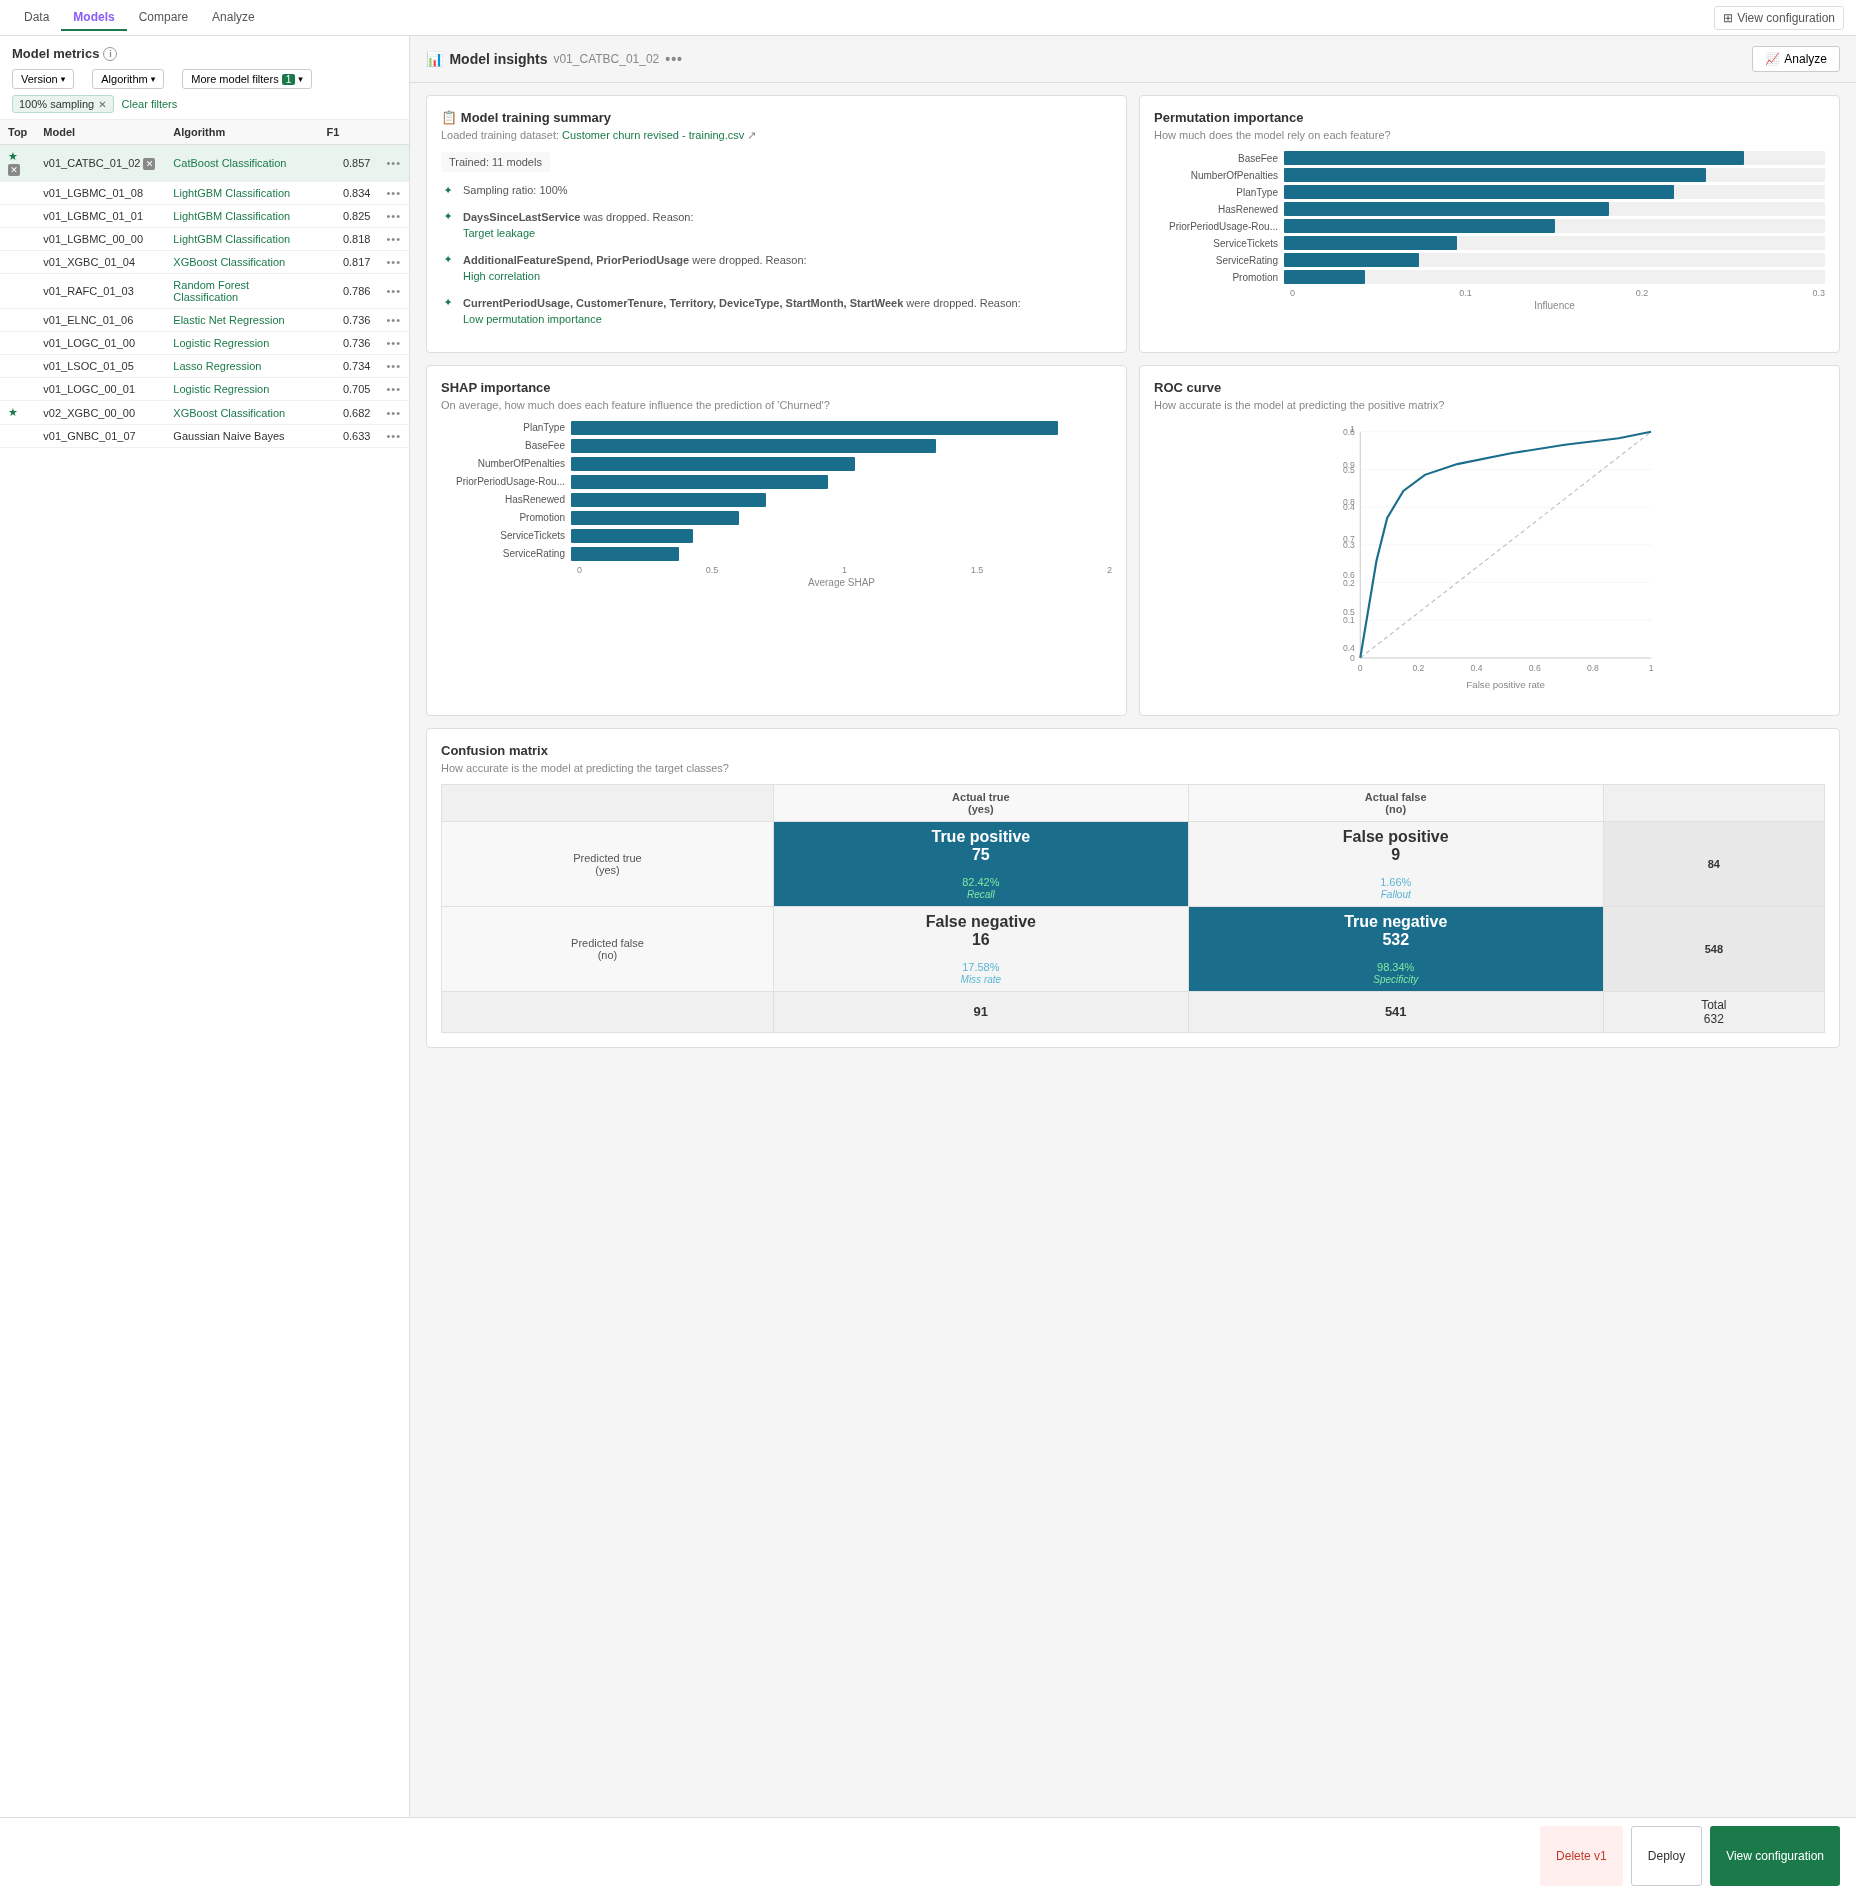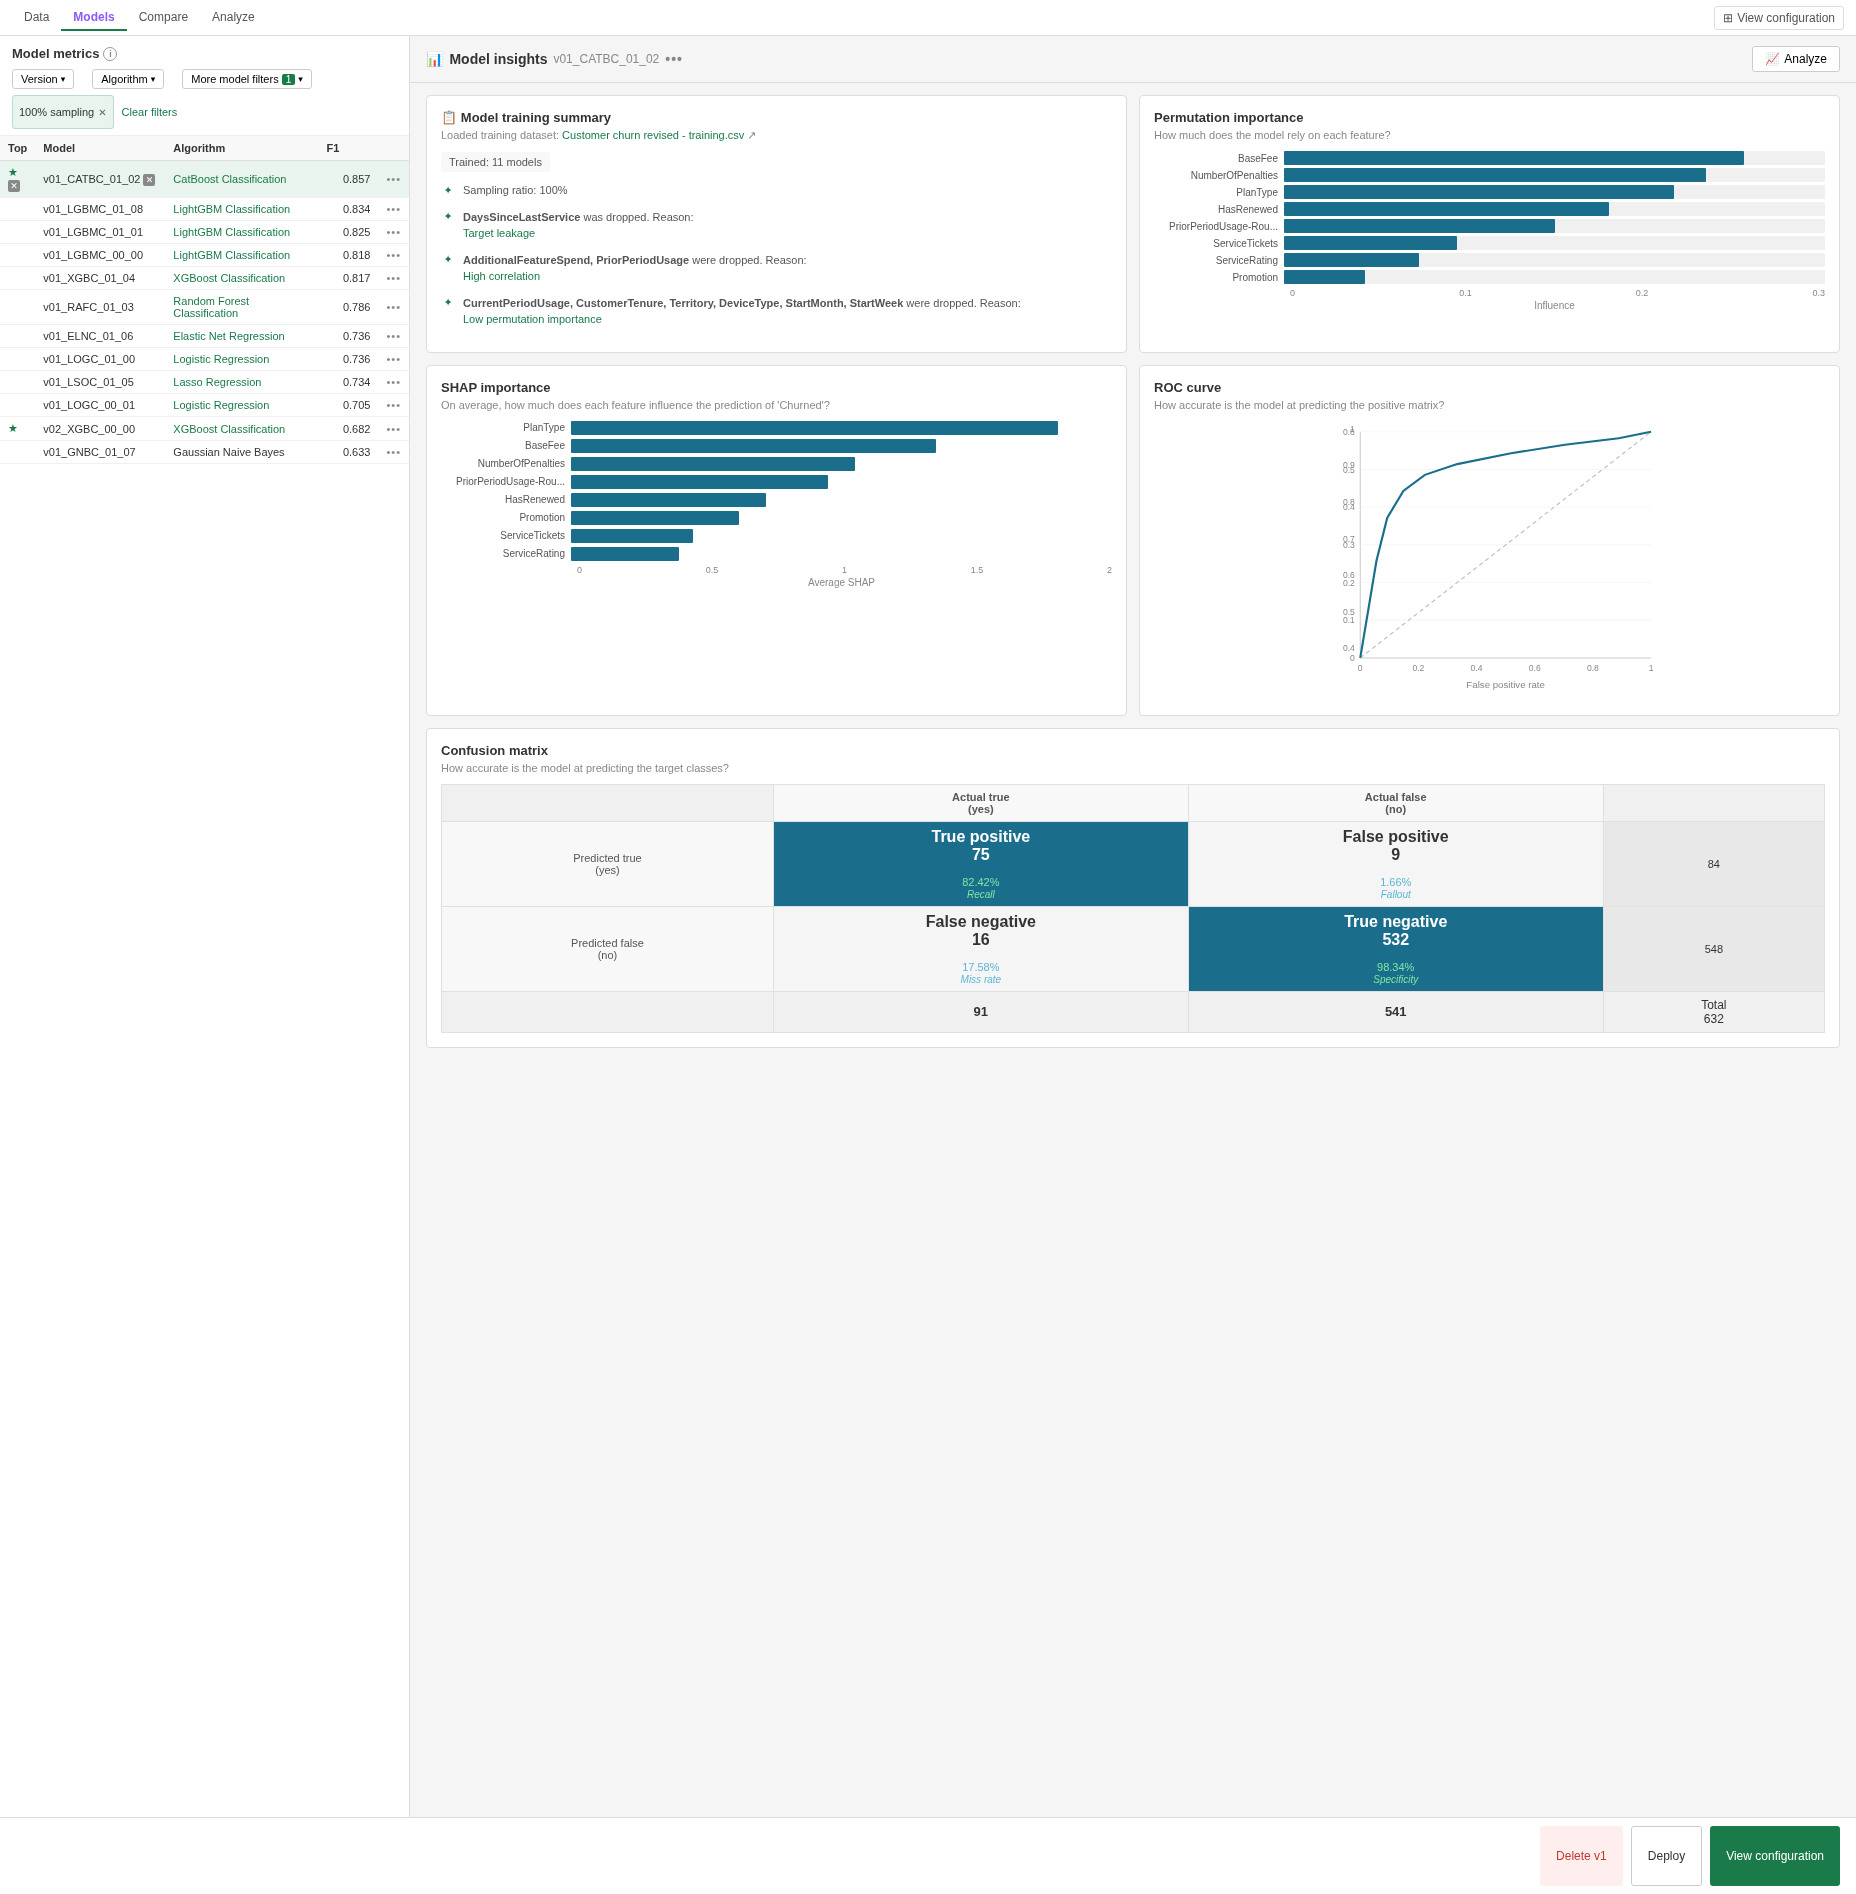--- a/index.html
+++ b/index.html
@@ -14,21 +14,21 @@
 
     
     .main-layout { display: flex; flex: 1; overflow: hidden; }
 
     
     .sidebar { width: 410px; flex-shrink: 0; background: #fff; border-right: 1px solid #ddd; display: flex; flex-direction: column; overflow: hidden; }
     .sidebar-header { padding: 10px 12px 6px; border-bottom: 1px solid #eee; }
     .sidebar-title { font-size: 13px; font-weight: 600; display: flex; align-items: center; gap: 4px; margin-bottom: 8px; }
     .sidebar-filters { display: flex; align-items: flex-end; gap: 18px; flex-wrap: wrap; }
     .filter-btn { display: flex; align-items: center; gap: 3px; padding: 3px 8px; border: 1px solid #ccc; border-radius: 3px; cursor: pointer; background: #fff; font-size: 11px; }
-    .filter-tag { display: flex; align-items: center; gap: 4px; padding: 10px 6px; background: #e8f4ed; border: 1px solid #b8ddc8; border-radius: 3px; font-size: 11px; color: #333; }
+    .filter-tag { display: flex; align-items: center; gap: 4px; padding: 2px 6px; background: #e8f4ed; border: 1px solid #b8ddc8; border-radius: 3px; font-size: 11px; color: #333; }
     .filter-tag .close { cursor: pointer; color: #666; font-size: 10px; }
     .clear-filters { color: #1a7a4a; cursor: pointer; font-size: 11px; text-decoration: none; }
     .badge { background: #1a7a4a; color: white; border-radius: 2px; padding: 0 4px; font-size: 10px; }
 
     
     .model-table { flex: 1; overflow-y: auto; }
     .model-table table { width: 100%; border-collapse: collapse; }
     .model-table th { background: #f8f8f8; padding: 6px 8px; text-align: left; font-size: 11px; font-weight: 600; border-bottom: 1px solid #ddd; position: sticky; top: 0; }
     .model-table td { padding: 5px 8px; border-bottom: 1px solid #f0f0f0; font-size: 11px; vertical-align: middle; }
     .model-table tr.selected { background: #e8f4ed; }
@@ -97,21 +97,21 @@
     .cm-row-header { background: #f8f8f8; font-size: 10px; color: #555; }
     .cm-true-positive { background: #1a6e8c; color: white; }
     .cm-false-positive { background: #f5f5f5; }
     .cm-false-negative { background: #f5f5f5; }
     .cm-true-negative { background: #1a6e8c; color: white; }
     .cm-total { background: #f0f0f0; }
     .cm-blank { background: #f0f0f0; }
     .cm-value { font-size: 16px; font-weight: 700; display: block; }
     .cm-pct { font-size: 11px; }
     .cm-metric { font-size: 10px; font-style: italic; }
-    .cm-side-val { background: #e8e8e8; font-size: 13px; font-weight: 400; }
+    .cm-side-val { background: #e8e8e8; font-size: 13px; font-weight: 700; }
 
     
     .bottom-bar { background: #fff; border-top: 1px solid #ddd; padding: 8px 16px; display: flex; justify-content: flex-end; gap: 8px; flex-shrink: 0; }
     .btn-delete { padding: 6px 16px; border: none; border-radius: 3px; cursor: pointer; font-size: 12px; background: #fee; color: #c0392b; }
     .btn-deploy { padding: 22px 16px; border: 1px solid #ccc; border-radius: 3px; cursor: pointer; font-size: 12px; background: #fff; color: #333; }
     .btn-view-config { padding: 6px 16px; border: none; border-radius: 3px; cursor: pointer; font-size: 12px; background: #1a7a4a; color: white; }
 
     .info-icon { display: inline-flex; align-items: center; justify-content: center; width: 14px; height: 14px; border-radius: 50%; border: 1px solid #999; color: #888; font-size: 9px; cursor: pointer; }
     .dots { color: #888; cursor: pointer; font-size: 14px; letter-spacing: 1px; }
     .x-mark { display: inline-block; width: 12px; height: 12px; background: #888; border-radius: 2px; color: white; font-size: 9px; text-align: center; line-height: 12px; cursor: pointer; }

